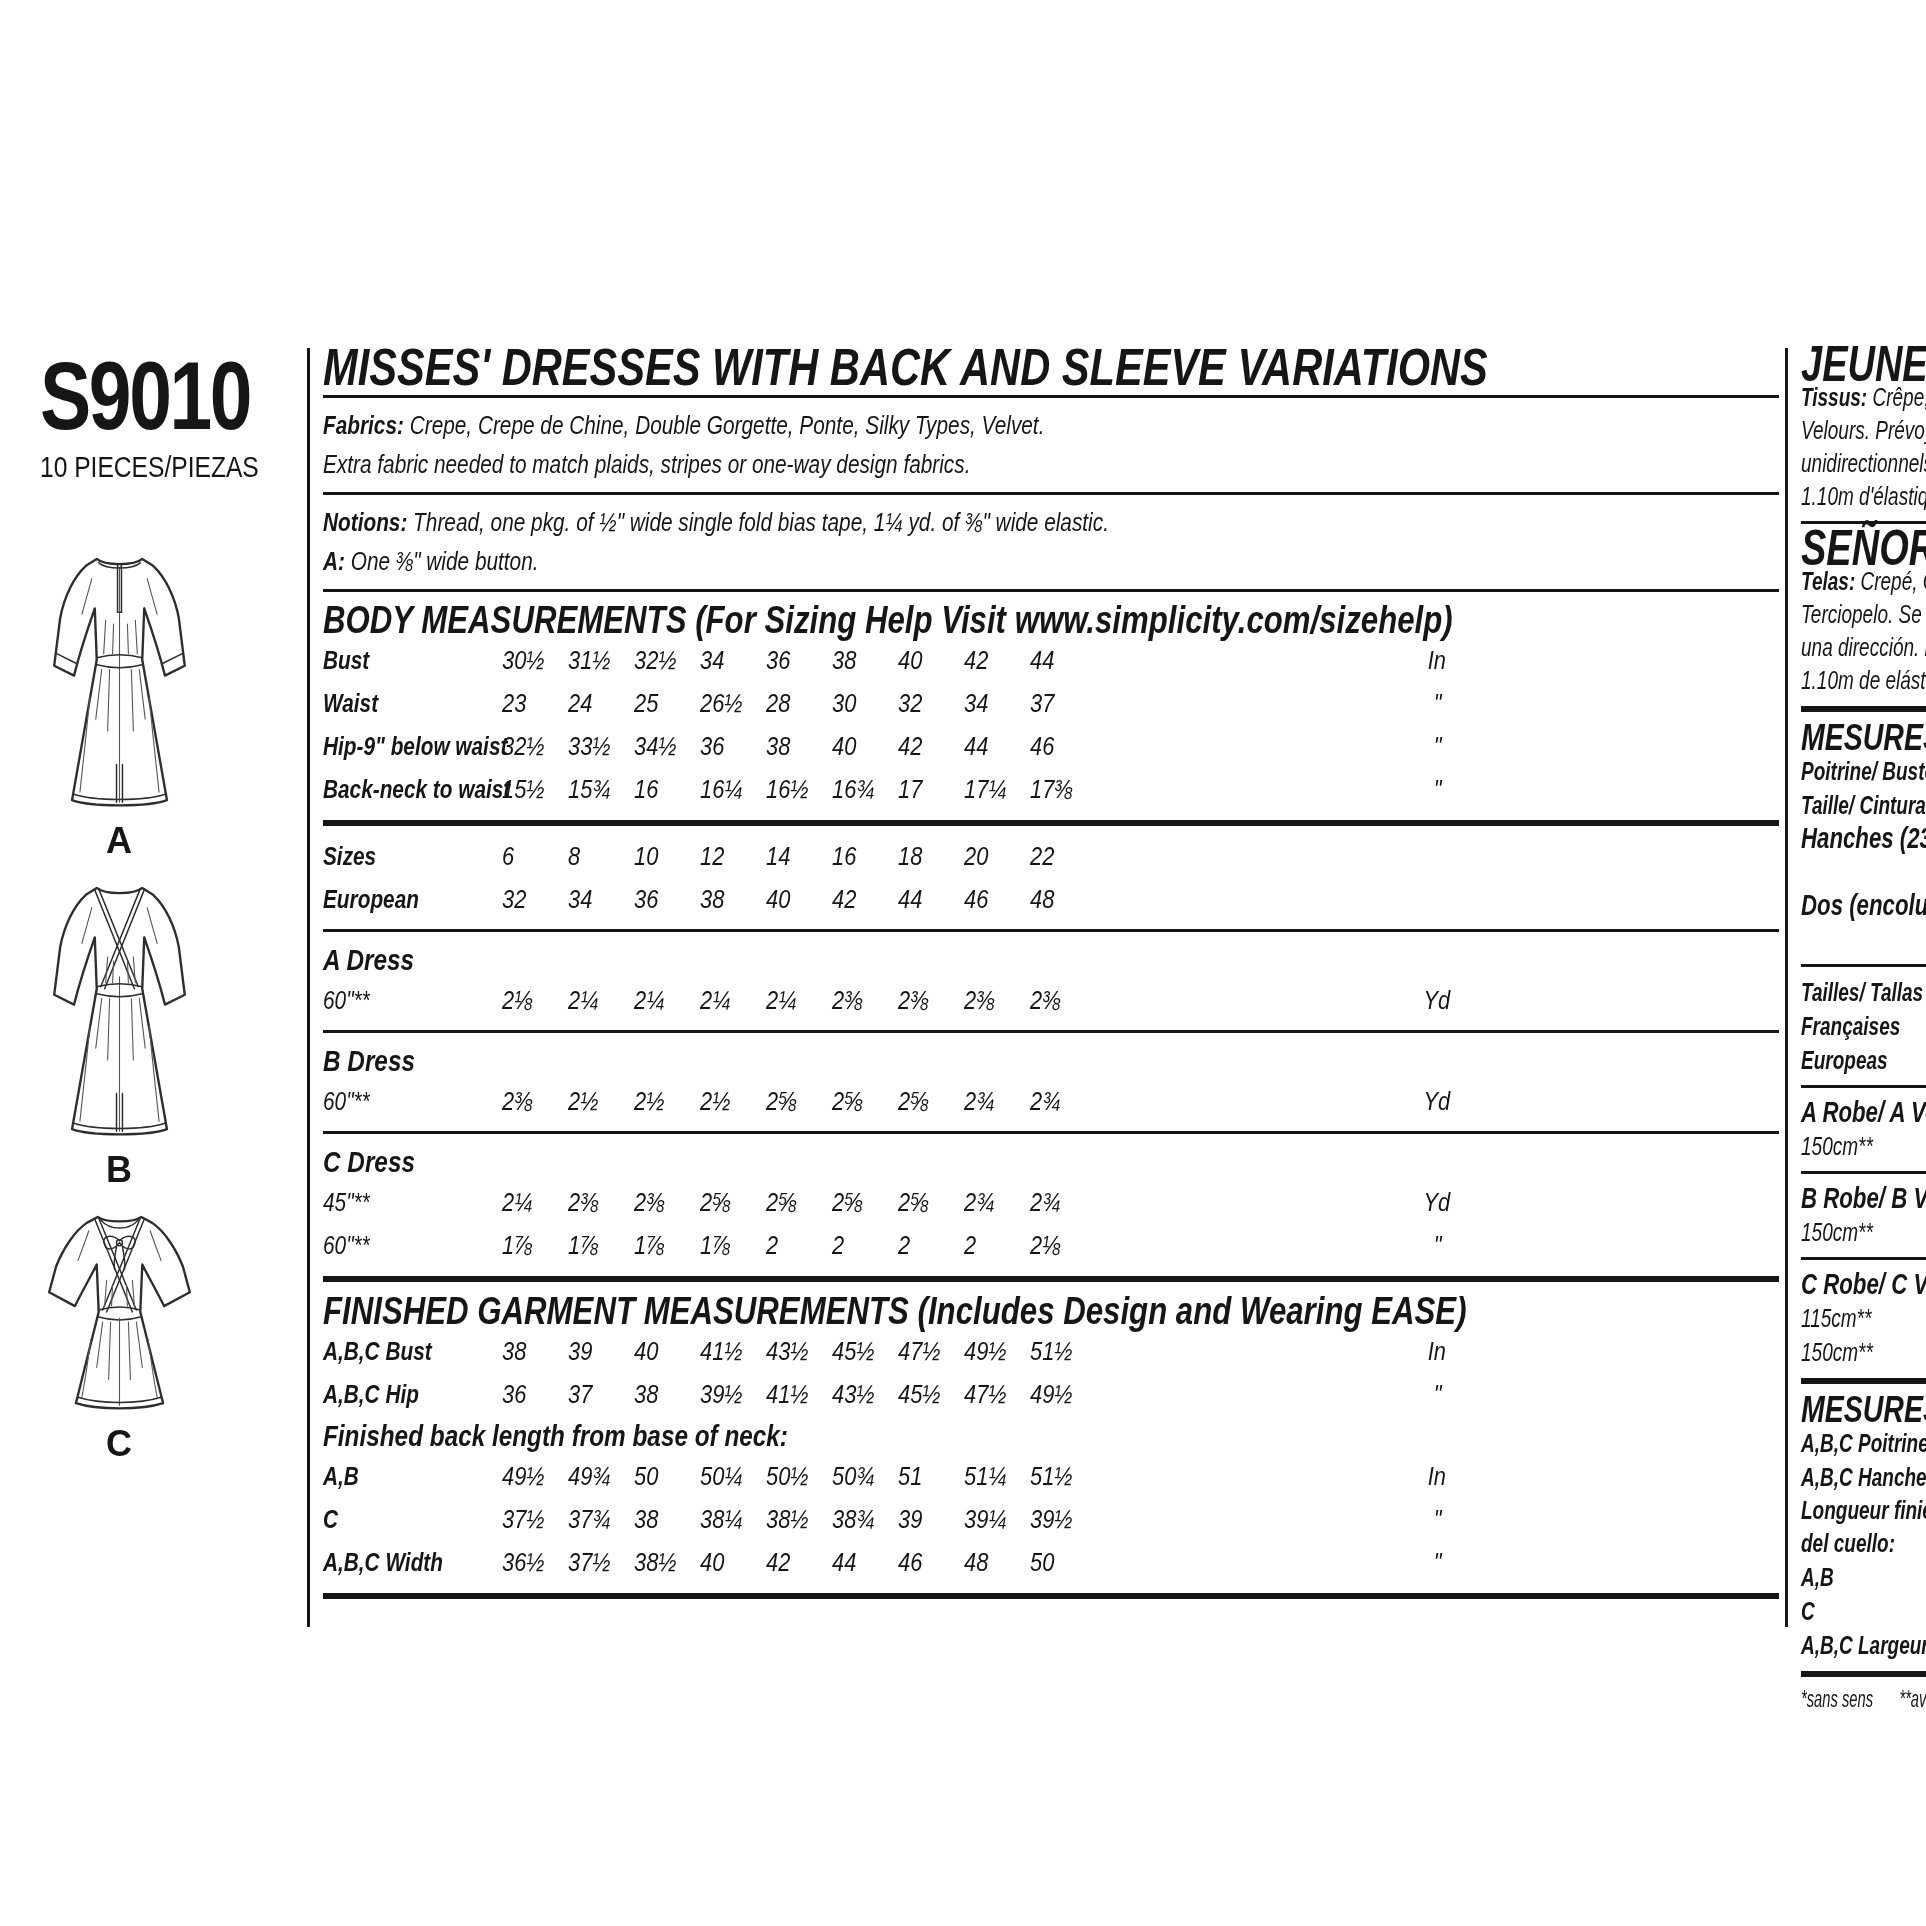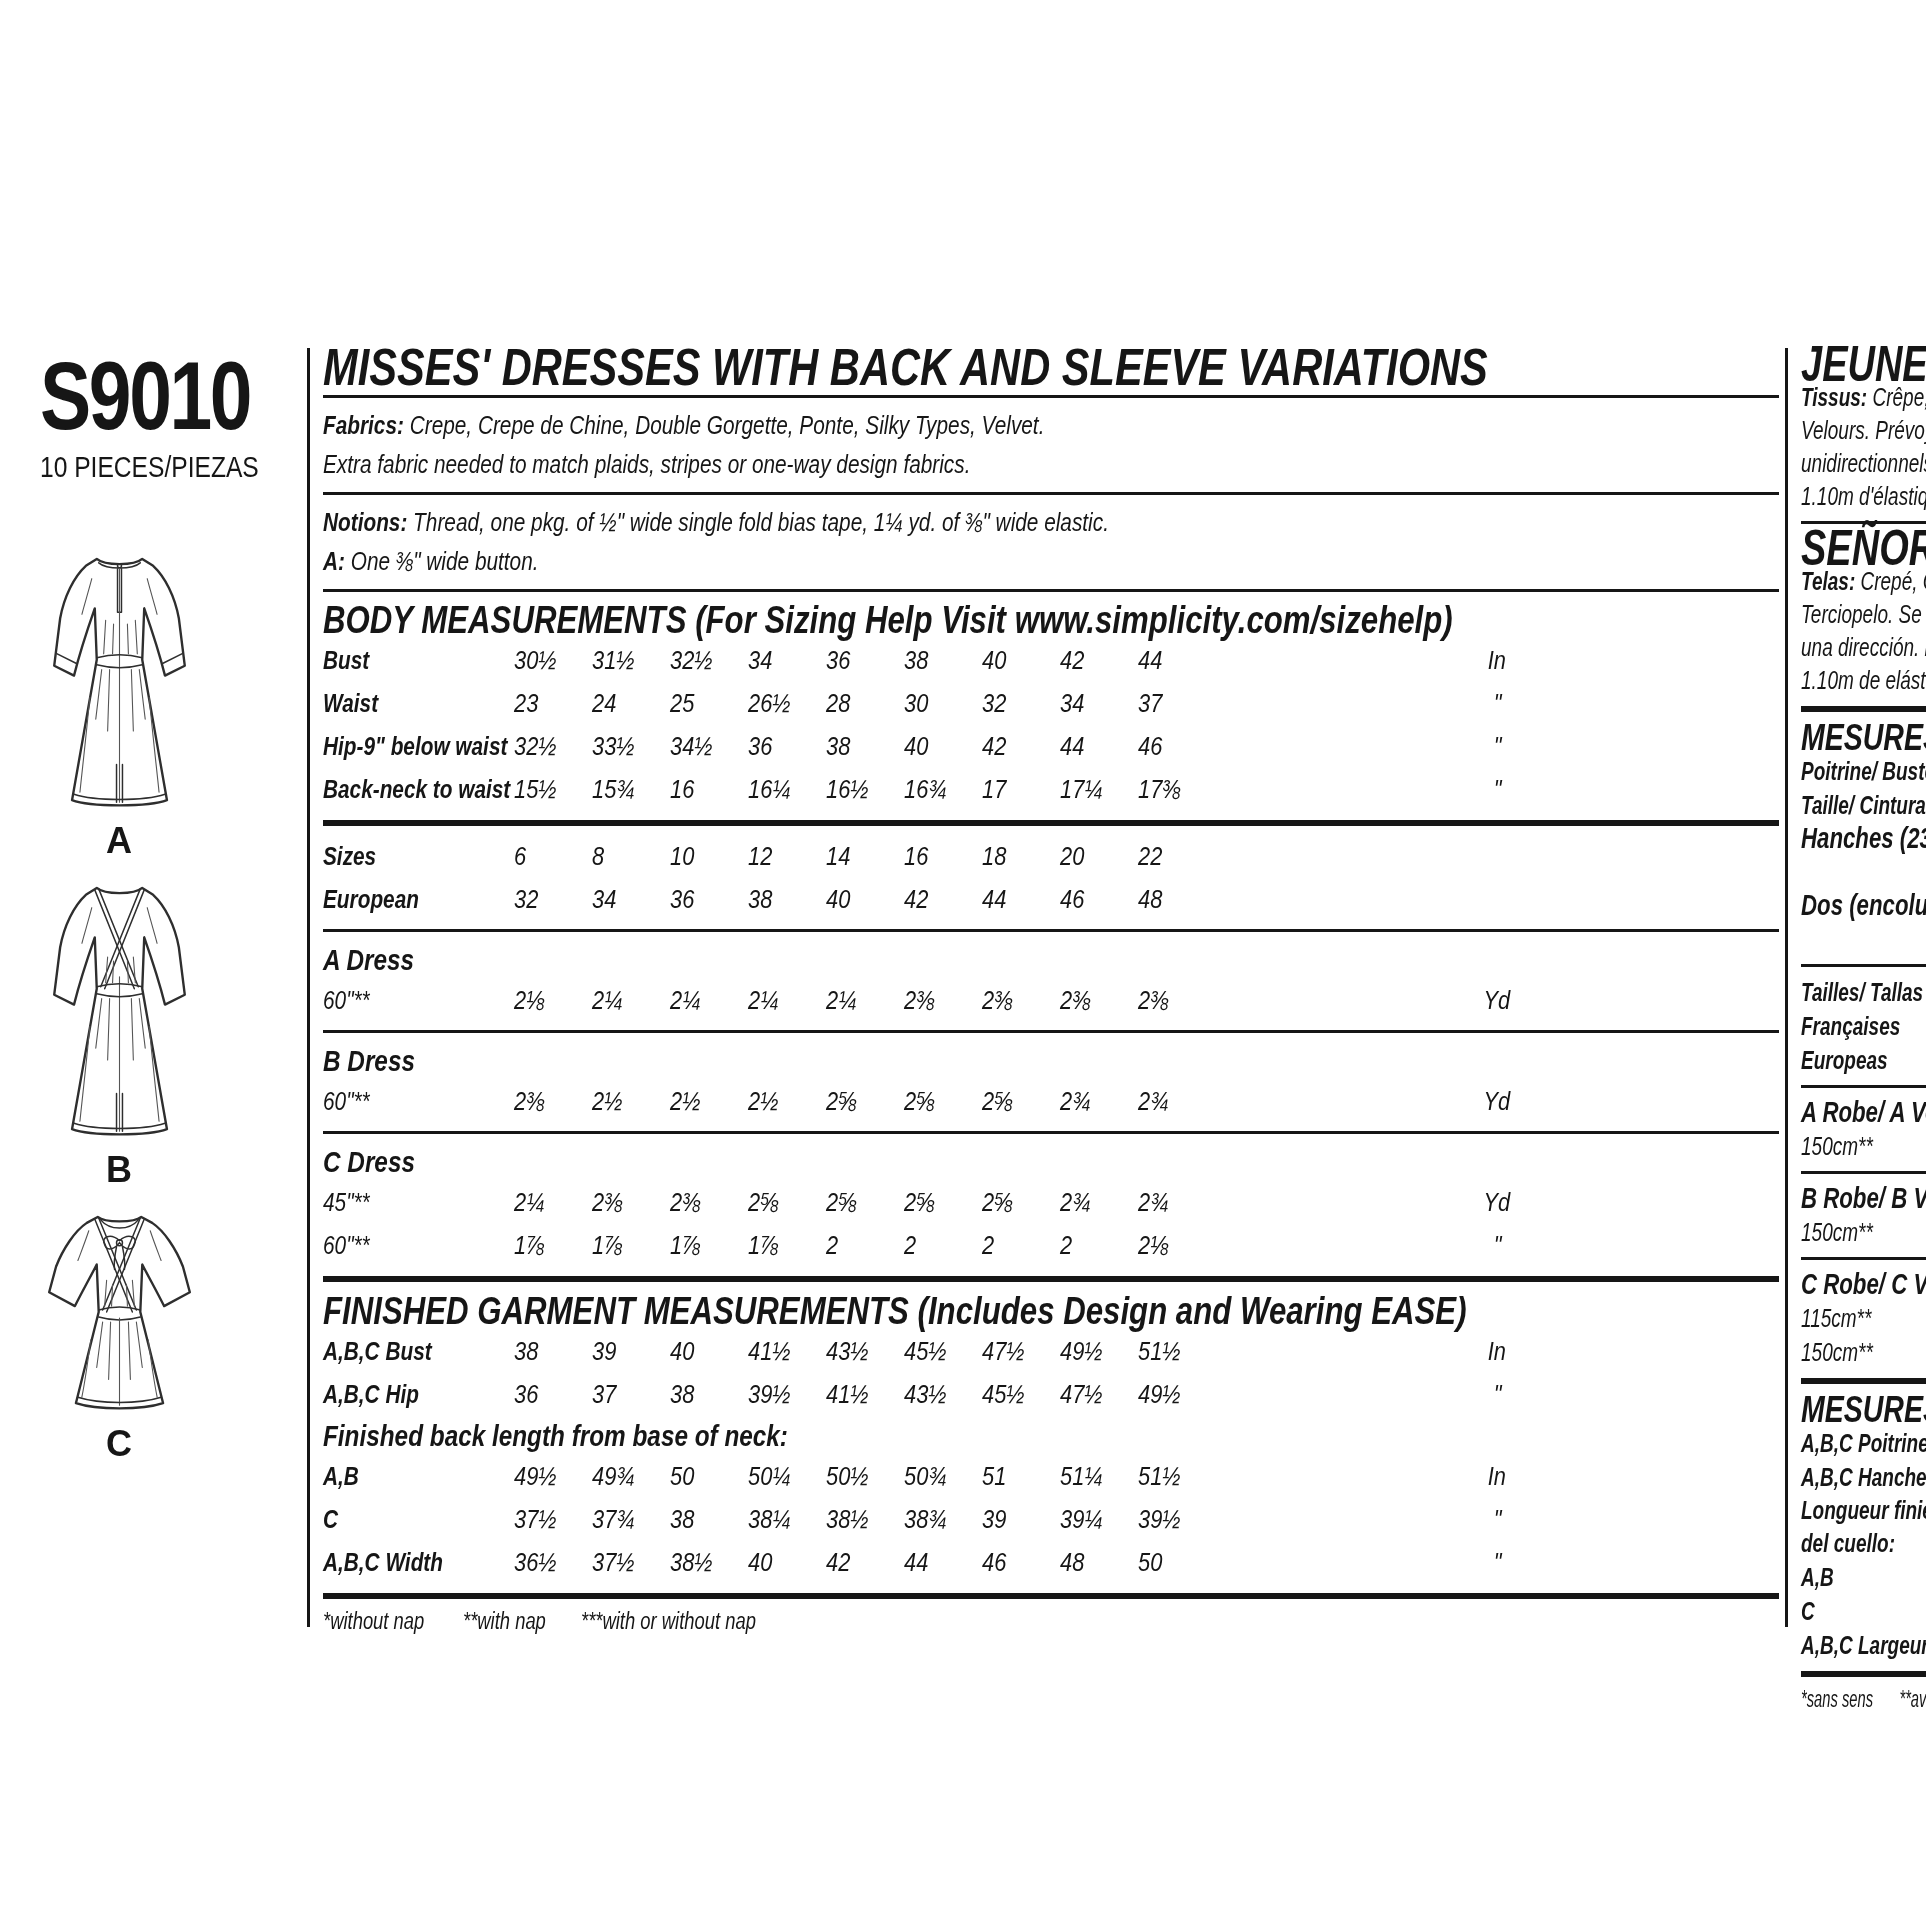--- a/index.html
+++ b/index.html
@@ -36,21 +36,21 @@
   .line{
     display:block;line-height:var(--lh);white-space:nowrap;
     transform:scaleX(var(--cond));transform-origin:0 50%;margin:0;
   }
   .sec-h{font-weight:700;}
   h1.line,h2.line,h3.line,p.line{margin:0;}
   .gap-top{margin-top:14px;}
   .rule{border:0;border-top:3px solid #161616;margin:8px 0;}
   .rule.heavy{border-top-width:6px;margin:9px 0;}
   
-  .trow{display:grid;align-items:center;height:var(--row);gap:12px;}
+  .trow{display:grid;align-items:center;height:var(--row);}
   .tbl-en .trow{grid-template-columns:179px repeat(9,66px) 1fr;}
   .tbl-intl .trow{grid-template-columns:224px repeat(9,60px) 1fr;}
   .tlabel{
     font-weight:700;white-space:nowrap;
     transform:scaleX(var(--cond));transform-origin:0 50%;
   }
   .tlabel.reg{font-weight:400;}
   .tval{white-space:nowrap;transform:scaleX(.84);transform-origin:0 50%;}
   .tunit{justify-self:center;transform:scaleX(.84);transform-origin:50% 50%;white-space:nowrap;}
   
@@ -364,25 +364,20 @@
             <span class="tval">40</span>
             <span class="tval">42</span>
             <span class="tval">44</span>
             <span class="tval">46</span>
             <span class="tval">48</span>
             <span class="tval">50</span>
             <span class="tunit">"</span>
           </div>
         </div>
       <hr class="rule heavy">
-      <div class="footnote fn-en">
-        <span>*without nap</span>
-        <span>**with nap</span>
-        <span>***with or without nap</span>
-      </div>
     </section>
 
     <div class="vdiv"></div>
 
     <section class="col col-intl">
       <h1 class="sec-h line">JEUNE FEMME: ROBES AVEC VARIATIONS POUR LE DOS ET LA MANCHE</h1>
       <div>
           <p class="line"><b>Tissus:</b><span> Crêpe, Crêpe de Chine, Crêpe Georgette Double, Jersey Ponte, Tissus Soyeux,</span></p>
           <p class="line"><span>Velours. Prévoyez davantage de tissu pour raccorder les écossais, rayures ou motifs</span></p>
           <p class="line"><span>unidirectionnels. </span><b>Mercerie:</b></p>

